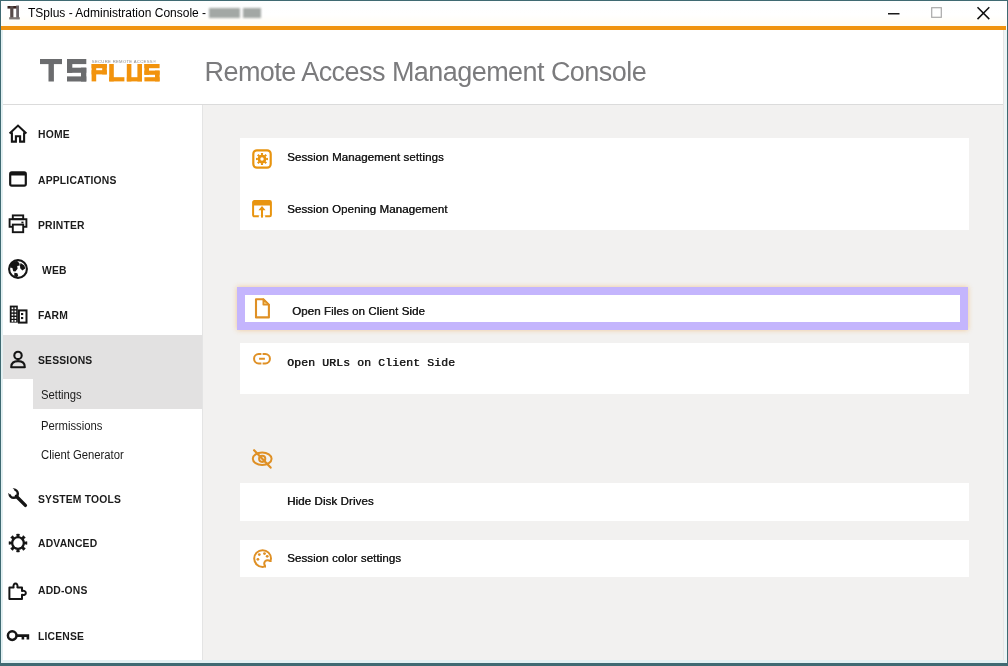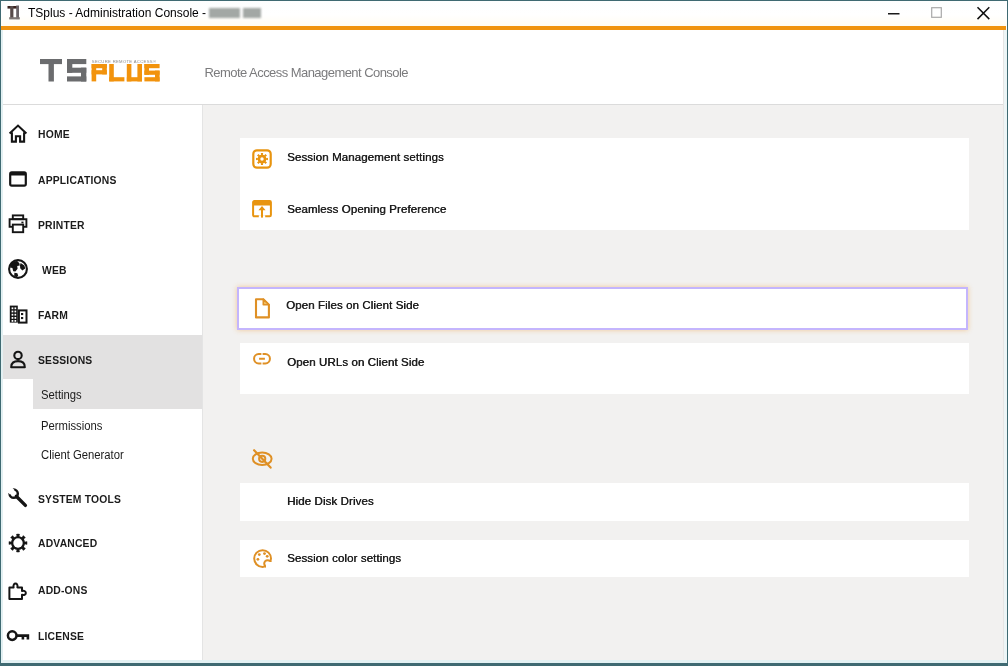--- a/index.html
+++ b/index.html
@@ -20,32 +20,32 @@
   .bright2{left:1002.5px;top:30px;width:4px;height:634px;background:#ECF5F6;border-left:1px solid #E6E5E4;box-sizing:border-box;z-index:49;}
   .bright{left:1006.5px;top:0;width:1.5px;height:666px;background:#3F6A72;z-index:50;}
   .bbottom{left:0;top:663px;width:1008px;height:2.5px;background:#3F6A72;z-index:50;}
   .bbottom2{left:1px;top:660px;width:1005px;height:3px;background:#E3F1F3;z-index:49;}
   .bbottom3{left:0;top:665.5px;width:1008px;height:0.5px;background:#B7CDD2;z-index:51;}
 
   #title-text{left:28px;top:6px;font-size:12px;color:#000;white-space:nowrap;}
   .redact{background:#a3a8a5;filter:blur(1.3px);}
 
   
-  #heading{left:204.5px;top:60.5px;font-size:13px;color:#7B7B7D;letter-spacing:-0.55px;line-height:23px;}
+  #heading{left:204.5px;top:60.5px;font-size:27px;color:#7B7B7D;letter-spacing:-0.55px;line-height:23px;}
 
   
   .navlbl{font-size:11px;font-weight:bold;color:#1b1b1b;letter-spacing:0.2px;white-space:nowrap;transform:scaleX(0.94);transform-origin:0 0;}
   .sublbl{font-size:12px;color:#1b1b1b;white-space:nowrap;transform:scaleX(0.94);transform-origin:0 0;}
   #sess-bg{left:1px;top:335px;width:201px;height:44px;background:#E2E1E1;}
   #sett-bg{left:33px;top:379px;width:169px;height:30px;background:#E2E1E1;}
 
   
   .row{left:240px;width:729px;background:#fff;}
   .rowlbl{position:absolute;left:47px;font-size:11.5px;font-weight:400;color:#1d1d1d;text-shadow:0.4px 0 0 #1d1d1d;letter-spacing:0.1px;white-space:nowrap;}
-  #row3{left:237px;top:287px;width:731px;height:43px;background:#fff;border:2px solid #c4b5fd;box-sizing:border-box;box-shadow:0 0 5px rgba(240,150,40,.45);}
+  #row3{left:237px;top:287px;width:731px;height:43px;background:#fff;border:8px solid #c4b5fd;box-sizing:border-box;box-shadow:0 0 5px rgba(240,150,40,.45);}
 </style>
 </head>
 <body>
 
   <div class="abs" id="titlebar"></div>
   <div class="abs" id="orangebar"></div>
   <div class="abs" id="header"></div>
   <div class="abs" id="sidebar"></div>
   <div class="abs" id="content"></div>
   <div class="abs" id="rightgutter"></div>
@@ -180,26 +180,26 @@
   <svg class="abs" style="left:6px;top:626px" width="25" height="20" viewBox="0 0 25 20">
     <circle cx="6.2" cy="9.6" r="4.3" fill="none" stroke="#151515" stroke-width="2.5"></circle>
     <path d="M10.7 8.2 L23.2 8.2 L23.2 13.4 L20.6 13.4 L20.6 11.0 L18.2 11.0 L18.2 13.4 L15.6 13.4 L15.6 11.0 L10.7 11.0 Z" fill="#151515"></path>
   </svg>
   <div class="abs navlbl" style="left:38px;top:630px;line-height:13px;">LICENSE</div>
 
   <div class="abs row" style="top:138px;height:52px;">
     <span class="rowlbl" style="top:13px">Session Management settings</span>
   </div>
   <div class="abs row" style="top:190px;height:40px;">
-    <span class="rowlbl" style="top:13px">Seamless Opening Preference</span>
+    <span class="rowlbl" style="top:13px">Session Opening Management</span>
   </div>
   <div class="abs" id="row3">
     <span class="rowlbl" style="top:10px;left:47px">Open Files on Client Side</span>
   </div>
-  <div class="abs row" style="top:343px;height:51px;">
+  <div class="abs row" style="top:343px;height:51px;font-family:Liberation Mono, monospace;">
     <span class="rowlbl" style="top:13px">Open URLs on Client Side</span>
   </div>
   <div class="abs row" style="top:439px;height:38px;margin-top:44px;">
     <span class="rowlbl" style="top:12px">Hide Disk Drives</span>
   </div>
   <div class="abs row" style="top:540px;height:37px;">
     <span class="rowlbl" style="top:12px">Session color settings</span>
   </div>
 
   <svg class="abs" style="left:252px;top:149px" width="20" height="20" viewBox="0 0 20 20">

